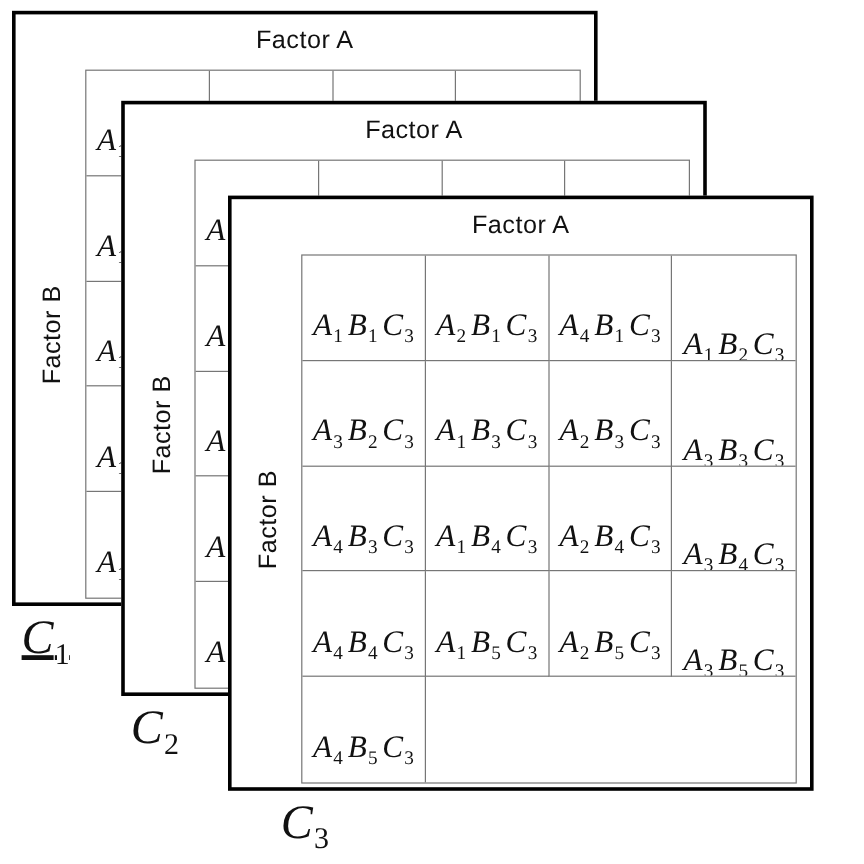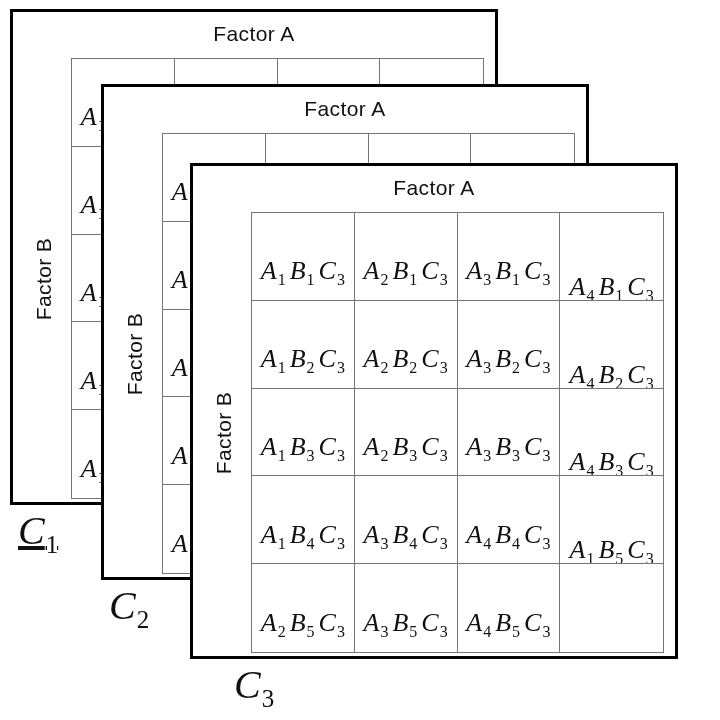--- a/index.html
+++ b/index.html
@@ -262,51 +262,45 @@
         <span class="vtext">Factor B</span>
       </div>
       <div class="grid">
         <div class="cell">
           <span class="cell-label"><span>A</span><sub>1</sub><span>B</span><sub>1</sub><span>C</span><sub>3</sub></span>
         </div>
         <div class="cell">
           <span class="cell-label"><span>A</span><sub>2</sub><span>B</span><sub>1</sub><span>C</span><sub>3</sub></span>
         </div>
         <div class="cell">
-          <span class="cell-label"><span>A</span><sub>3</sub><span>B</span><sub>1</sub><span>C</span><sub>3</sub></span>
-        </div>
-        <div class="cell">
           <span class="cell-label"><span>A</span><sub>4</sub><span>B</span><sub>1</sub><span>C</span><sub>3</sub></span>
         </div>
         <div class="cell">
           <span class="cell-label"><span>A</span><sub>1</sub><span>B</span><sub>2</sub><span>C</span><sub>3</sub></span>
         </div>
         <div class="cell">
-          <span class="cell-label"><span>A</span><sub>2</sub><span>B</span><sub>2</sub><span>C</span><sub>3</sub></span>
-        </div>
-        <div class="cell">
           <span class="cell-label"><span>A</span><sub>3</sub><span>B</span><sub>2</sub><span>C</span><sub>3</sub></span>
         </div>
         <div class="cell">
-          <span class="cell-label"><span>A</span><sub>4</sub><span>B</span><sub>2</sub><span>C</span><sub>3</sub></span>
-        </div>
-        <div class="cell">
           <span class="cell-label"><span>A</span><sub>1</sub><span>B</span><sub>3</sub><span>C</span><sub>3</sub></span>
         </div>
         <div class="cell">
           <span class="cell-label"><span>A</span><sub>2</sub><span>B</span><sub>3</sub><span>C</span><sub>3</sub></span>
         </div>
         <div class="cell">
           <span class="cell-label"><span>A</span><sub>3</sub><span>B</span><sub>3</sub><span>C</span><sub>3</sub></span>
         </div>
         <div class="cell">
           <span class="cell-label"><span>A</span><sub>4</sub><span>B</span><sub>3</sub><span>C</span><sub>3</sub></span>
         </div>
         <div class="cell">
           <span class="cell-label"><span>A</span><sub>1</sub><span>B</span><sub>4</sub><span>C</span><sub>3</sub></span>
+        </div>
+        <div class="cell">
+          <span class="cell-label"><span>A</span><sub>2</sub><span>B</span><sub>4</sub><span>C</span><sub>3</sub></span>
         </div>
         <div class="cell">
           <span class="cell-label"><span>A</span><sub>3</sub><span>B</span><sub>4</sub><span>C</span><sub>3</sub></span>
         </div>
         <div class="cell">
           <span class="cell-label"><span>A</span><sub>4</sub><span>B</span><sub>4</sub><span>C</span><sub>3</sub></span>
         </div>
         <div class="cell">
           <span class="cell-label"><span>A</span><sub>1</sub><span>B</span><sub>5</sub><span>C</span><sub>3</sub></span>
         </div>

